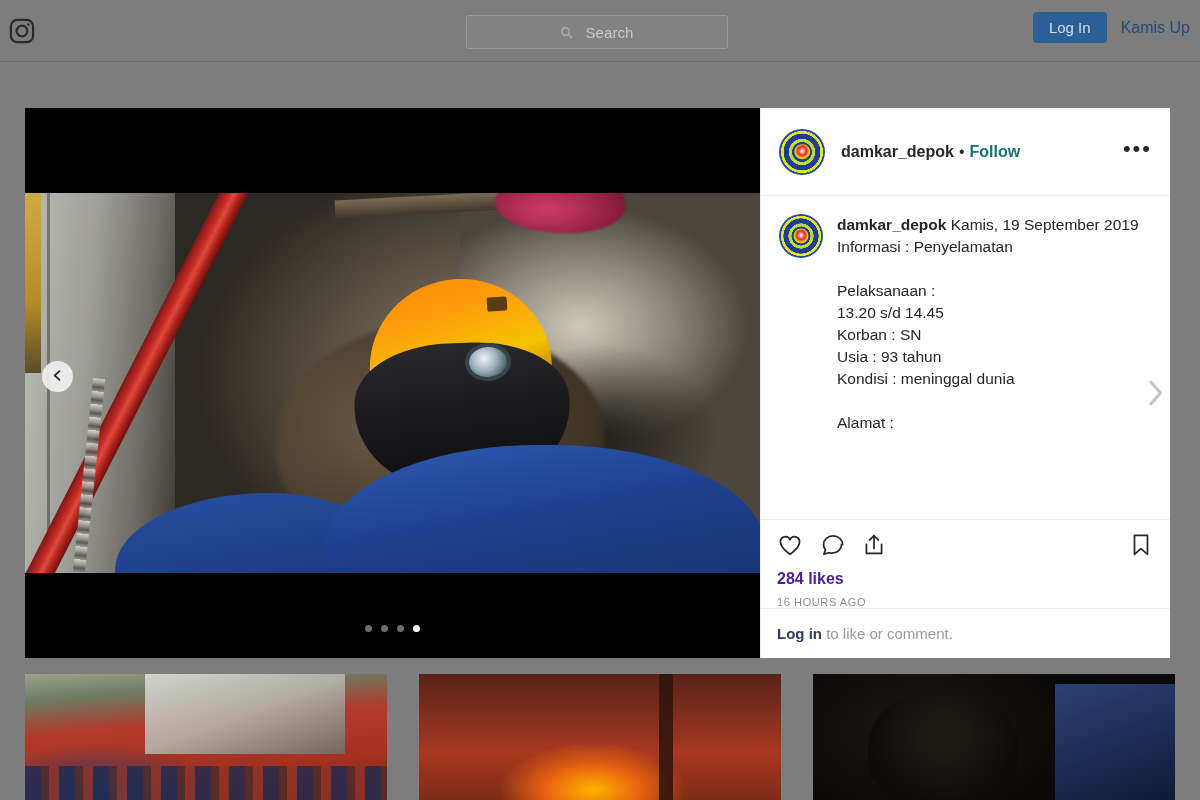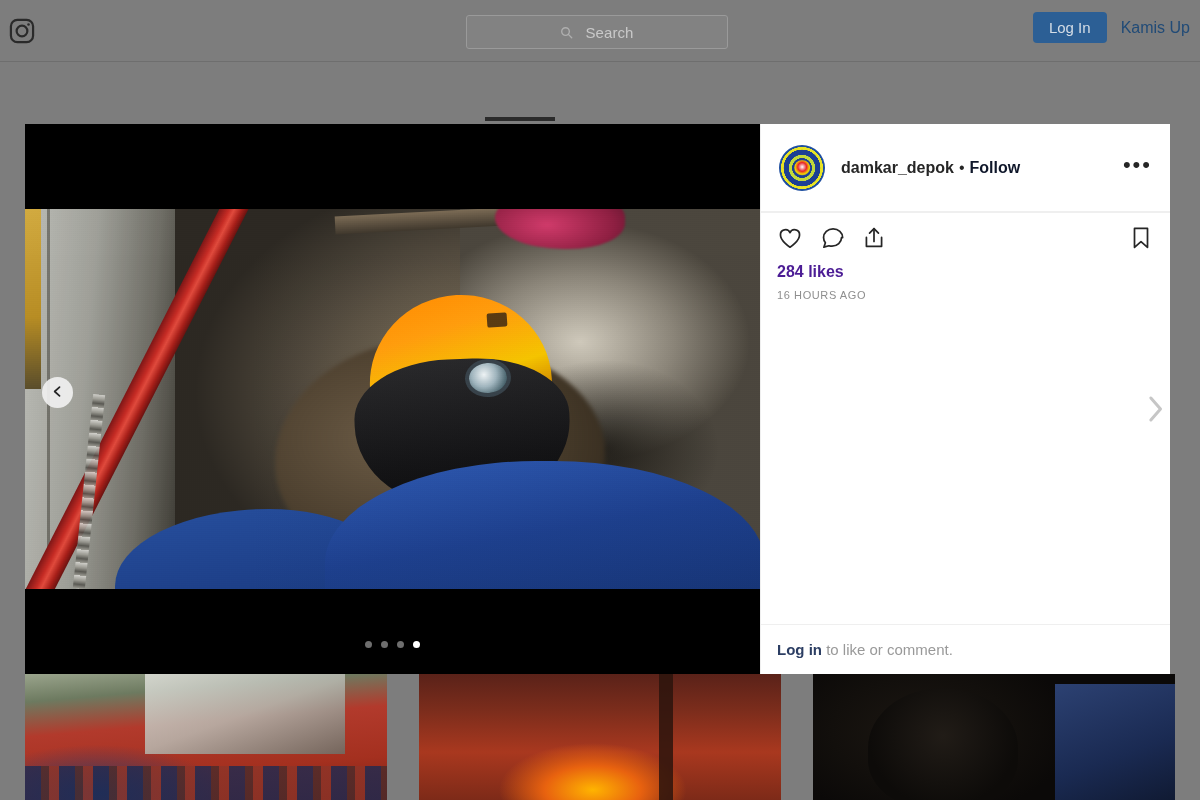--- a/index.html
+++ b/index.html
@@ -99,21 +99,21 @@
     top: 117px;
     width: 70px;
     height: 4px;
     background: #2b2b2b;
   }
 
   
   #modal {
     position: absolute;
     left: 25px;
-    top: 124px;
+    top: 108px;
     width: 1145px;
     height: 550px;
     background: #ffffff;
     display: flex;
     overflow: hidden;
   }
 
   
   #media-pane {
     position: relative;
@@ -317,21 +317,21 @@
     flex: 1;
     font-size: 16px;
   }
   #header-username {
     font-weight: bold;
     color: #262626;
     cursor: pointer;
   }
   .dot-sep { color: #262626; }
   #follow-link {
-    color: #0f172a;
+    color: #0f766e;
     font-weight: bold;
     cursor: pointer;
   }
   #more-options {
     font-size: 22px;
     color: #262626;
     letter-spacing: 2px;
     cursor: pointer;
     line-height: .6;
     padding-bottom: 6px;
@@ -529,20 +529,33 @@
     <div id="post-header">
       <div class="avatar"></div>
       <div id="header-username-row">
         <span id="header-username">damkar_depok</span>
         <span class="dot-sep">•</span>
         <span id="follow-link">Follow</span>
       </div>
       <div id="more-options">•••</div>
     </div>
 
+    <div id="caption-area">
+      <div class="avatar avatar-sm"></div>
+      <div id="caption-body"><span id="caption-username">damkar_depok</span><span id="caption-text"> Kamis, 19 September 2019
+Informasi : Penyelamatan
+
+Pelaksanaan :
+13.20 s/d 14.45
+Korban : SN
+Usia : 93 tahun
+Kondisi : meninggal dunia
+
+Alamat :</span></div>
+    </div>
 
     <div id="actions-bar">
       <span class="act-icon">
         <svg width="26" height="26" viewBox="0 0 24 24" fill="none" stroke="#262626" stroke-width="1.6" stroke-linecap="round" stroke-linejoin="round">
           <path d="M12 20.5S3.2 14.8 3.2 9.2A4.6 4.6 0 0 1 12 7.1a4.6 4.6 0 0 1 8.8 2.1c0 5.6-8.8 11.3-8.8 11.3z"></path>
         </svg>
       </span>
       <span class="act-icon">
         <svg width="26" height="26" viewBox="0 0 24 24" fill="none" stroke="#262626" stroke-width="1.6" stroke-linecap="round" stroke-linejoin="round">
           <path d="M20.8 11.6c0 4.4-3.9 8-8.8 8-1 0-2-.15-2.9-.43l-4.6 1.3 1.4-4.1a7.6 7.6 0 0 1-1.7-4.77c0-4.4 3.9-8 8.8-8s8.8 3.6 8.8 8z"></path>

